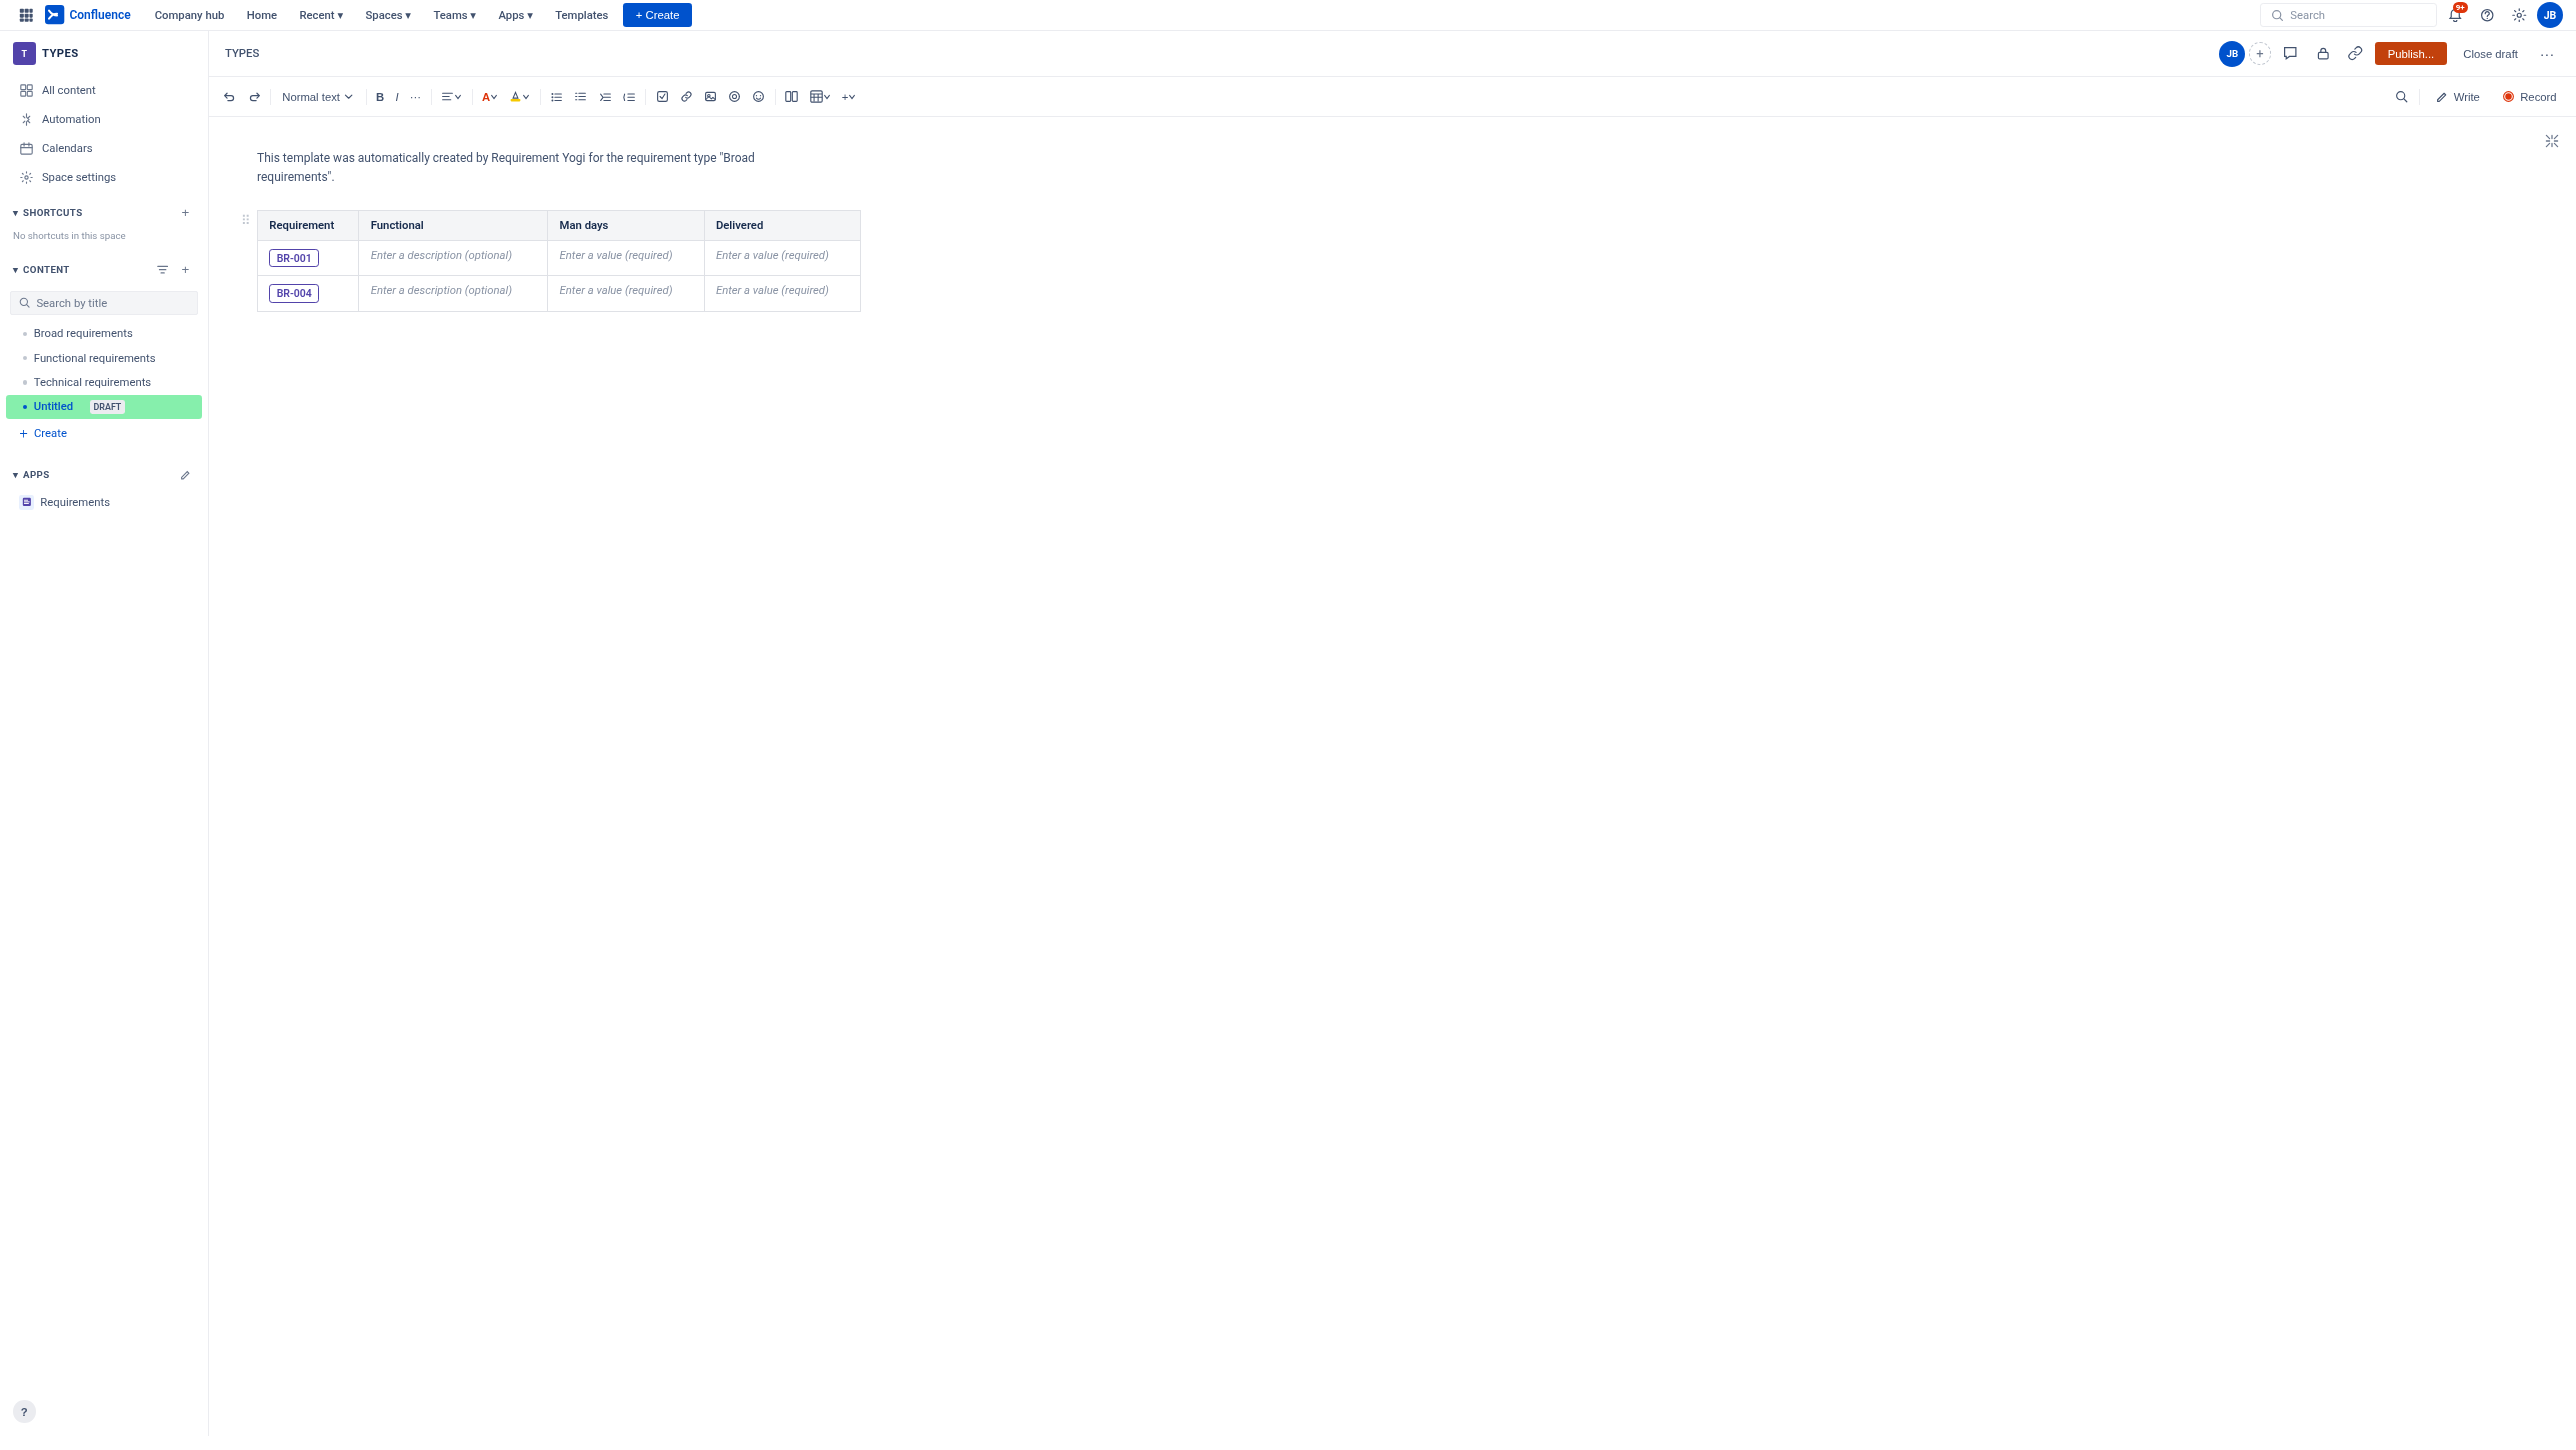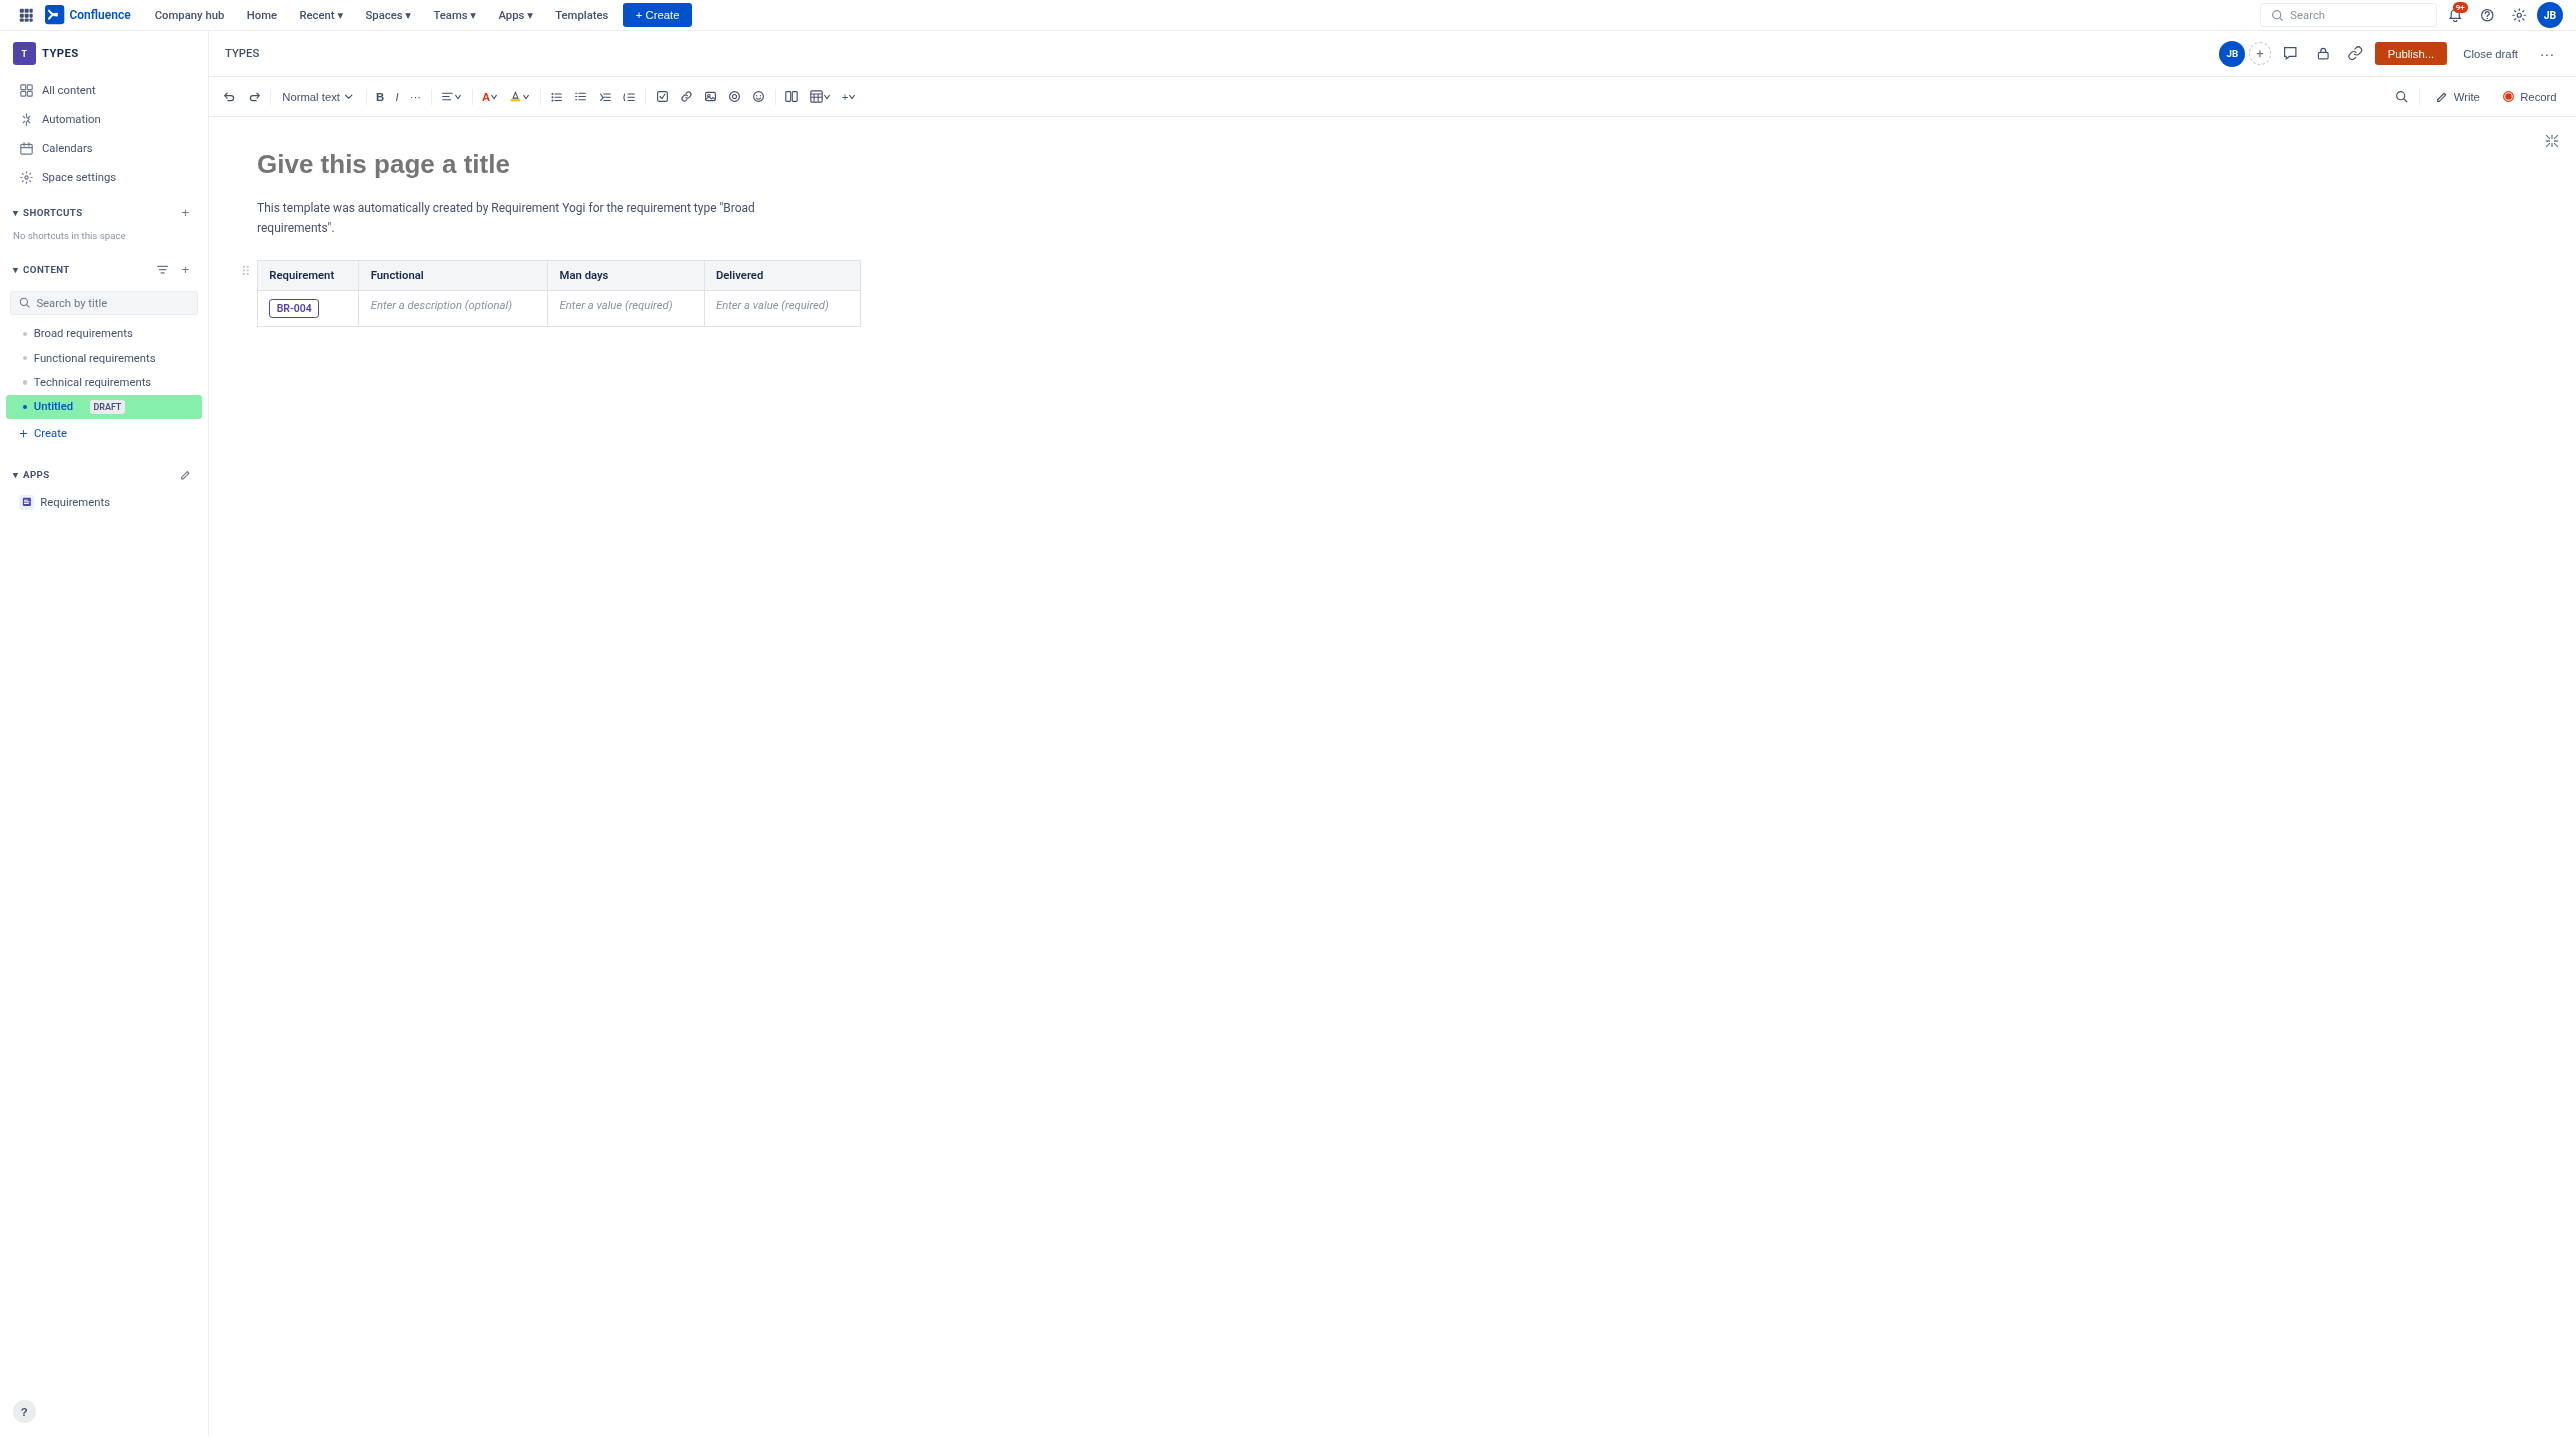--- a/index.html
+++ b/index.html
@@ -513,38 +513,51 @@
     </div>
 
     <div class="editor-content">
       <div class="expand-handle">
         <svg width="16" height="16" viewBox="0 0 20 20" fill="none">
           <path d="M7 10H3M17 10h-4M10 7V3M10 17v-4" stroke="#6b778c" stroke-width="1.6" stroke-linecap="round"></path>
           <path d="M3 3l4 4M13 13l4 4M3 17l4-4M13 7l4-4" stroke="#6b778c" stroke-width="1.6" stroke-linecap="round"></path>
         </svg>
       </div>
 
-      <input class="page-title-input" type="text" placeholder="Give this page a title" style="">
 
       <div class="page-description">This template was automatically created by Requirement Yogi for the requirement type "Broad requirements".</div>
 
       <div class="table-wrapper">
         <div class="table-drag-handle">⠿</div>
         <table class="req-table">
           <thead>
             <tr>
               <th>Requirement</th>
               <th>Functional</th>
               <th>Man days</th>
               <th>Delivered</th>
             </tr>
           </thead>
           <tbody>
             <tr>
               <td>
+                <span class="req-badge">BR-001</span>
+              </td>
+              <td>
+                <span class="placeholder-text">Enter a description (optional)</span>
+              </td>
+              <td>
+                <span class="placeholder-text">Enter a value (required)</span>
+              </td>
+              <td>
+                <span class="placeholder-text">Enter a value (required)</span>
+              </td>
+            </tr>
+            <tr>
+              <td>
                 <span class="req-badge">BR-004</span>
               </td>
               <td>
                 <span class="placeholder-text">Enter a description (optional)</span>
               </td>
               <td>
                 <span class="placeholder-text">Enter a value (required)</span>
               </td>
               <td>
                 <span class="placeholder-text">Enter a value (required)</span>

